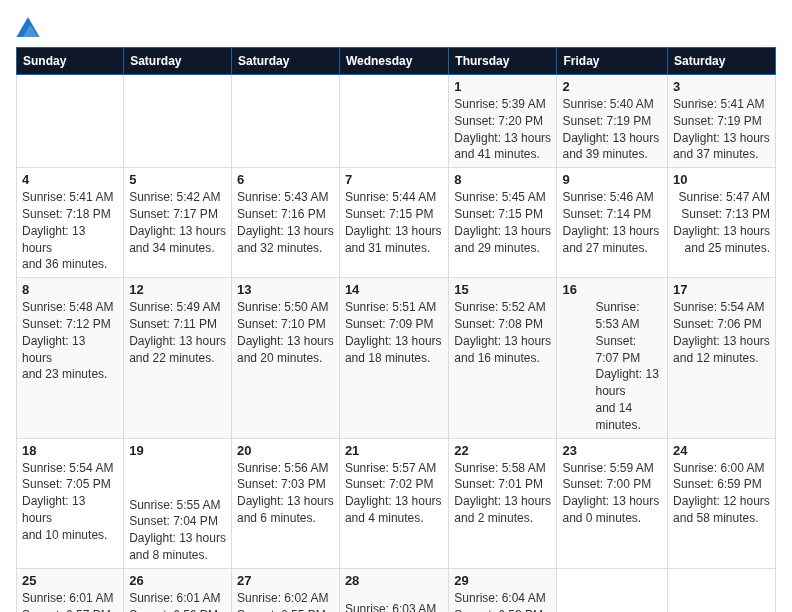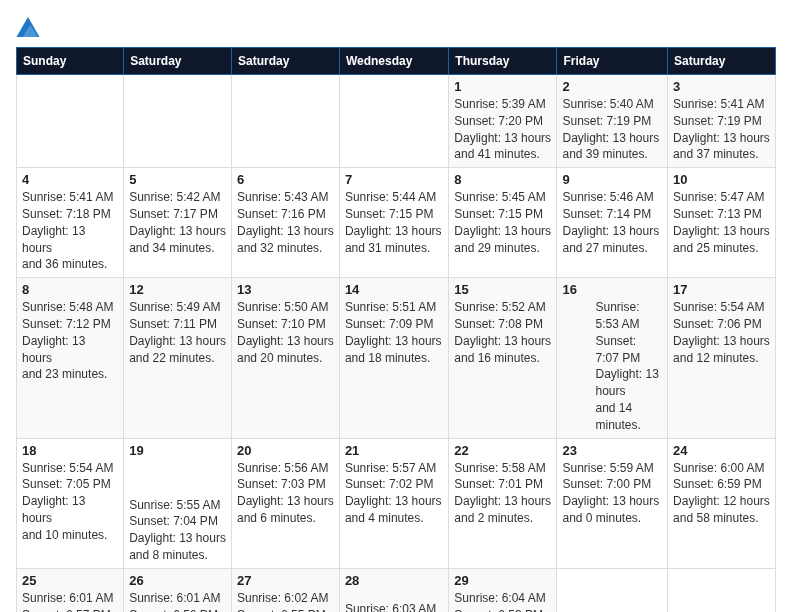--- a/index.html
+++ b/index.html
@@ -185,21 +185,21 @@
         </td>
         <td>
           <div class="day-number">9</div>
           <div class="day-info" style="white-space: pre-line;">Sunrise: 5:46 AM
 Sunset: 7:14 PM
 Daylight: 13 hours
 and 27 minutes.</div>
         </td>
         <td>
           <div class="day-number">10</div>
-          <div class="day-info" style="white-space: pre-line;">Sunrise: 5:47 AM
+          <div class="day-info" style="white-space: pre-line; text-align: right;">Sunrise: 5:47 AM
 Sunset: 7:13 PM
 Daylight: 13 hours
 and 25 minutes.</div>
         </td>
       </tr>
       <tr>
         <td>
           <div class="day-number">8</div>
           <div class="day-info" style="white-space: pre-line;">Sunrise: 5:48 AM
 Sunset: 7:12 PM

